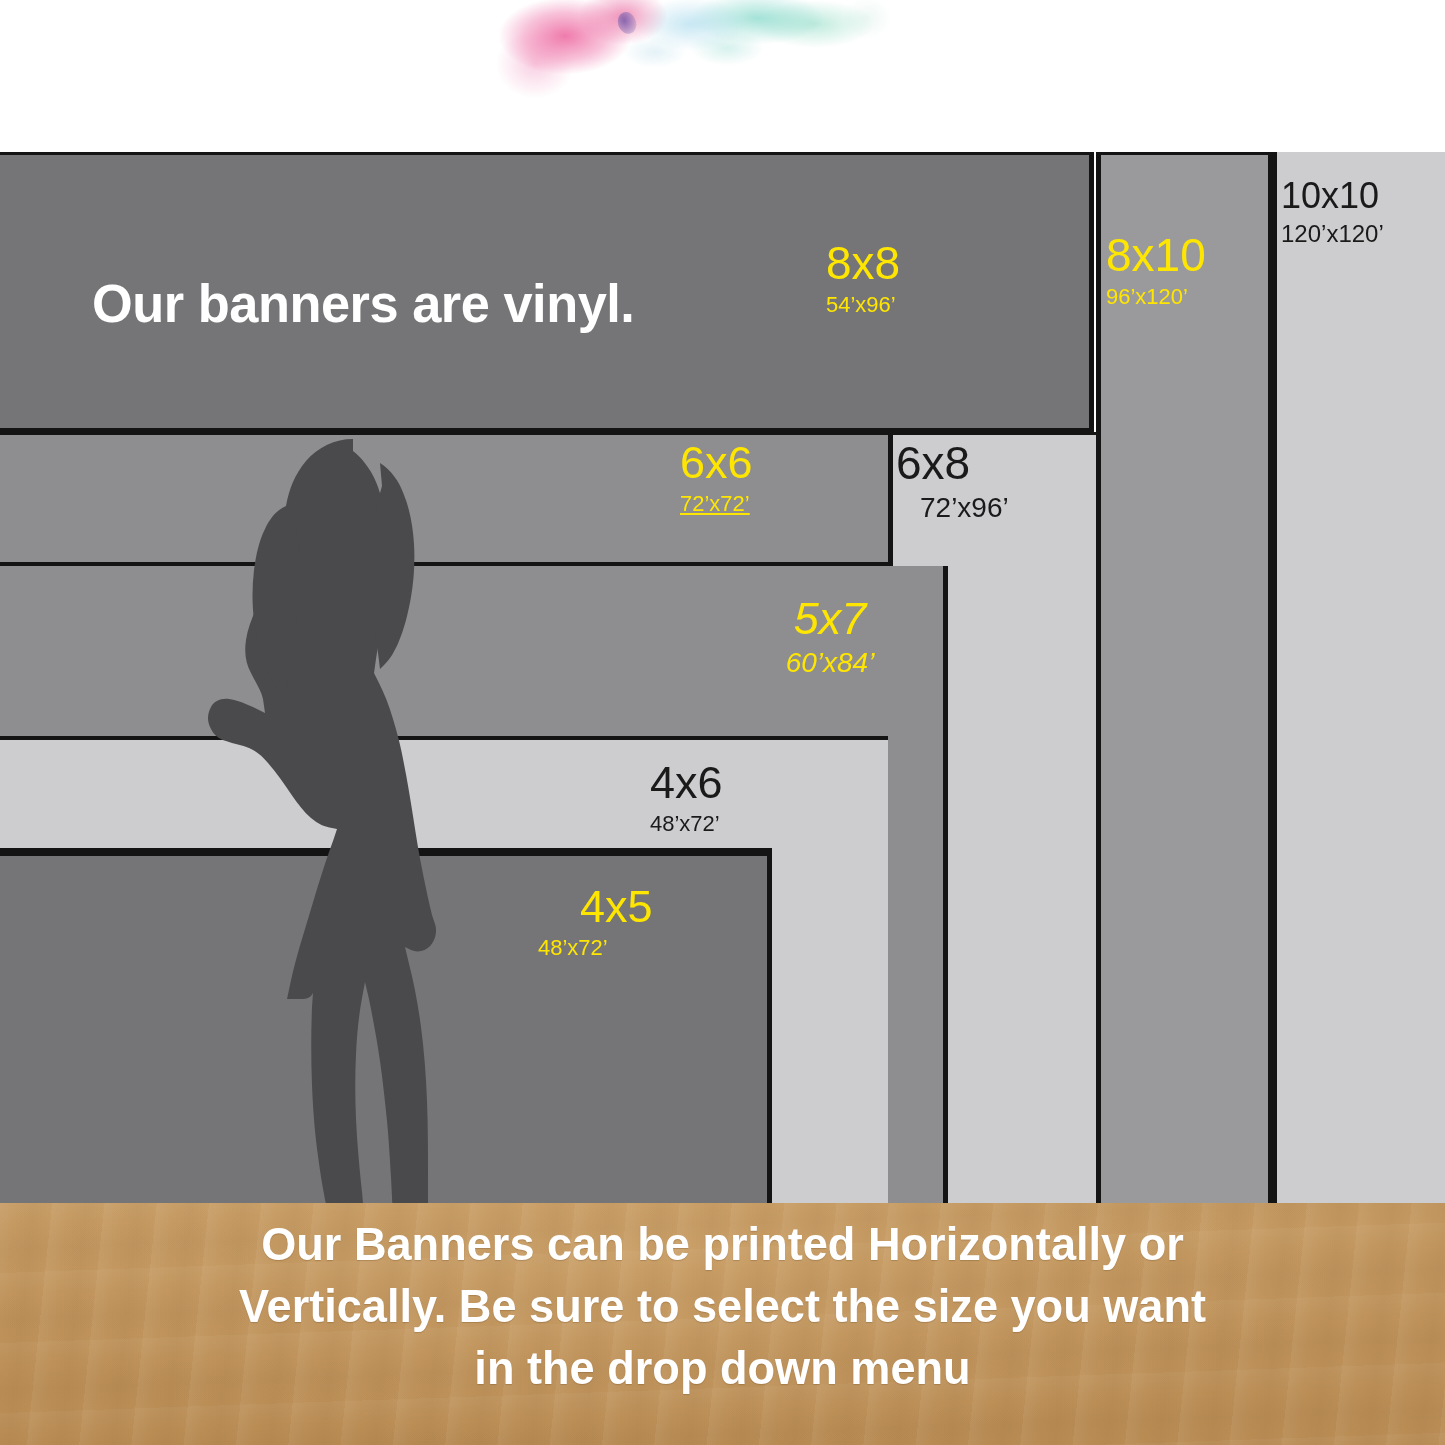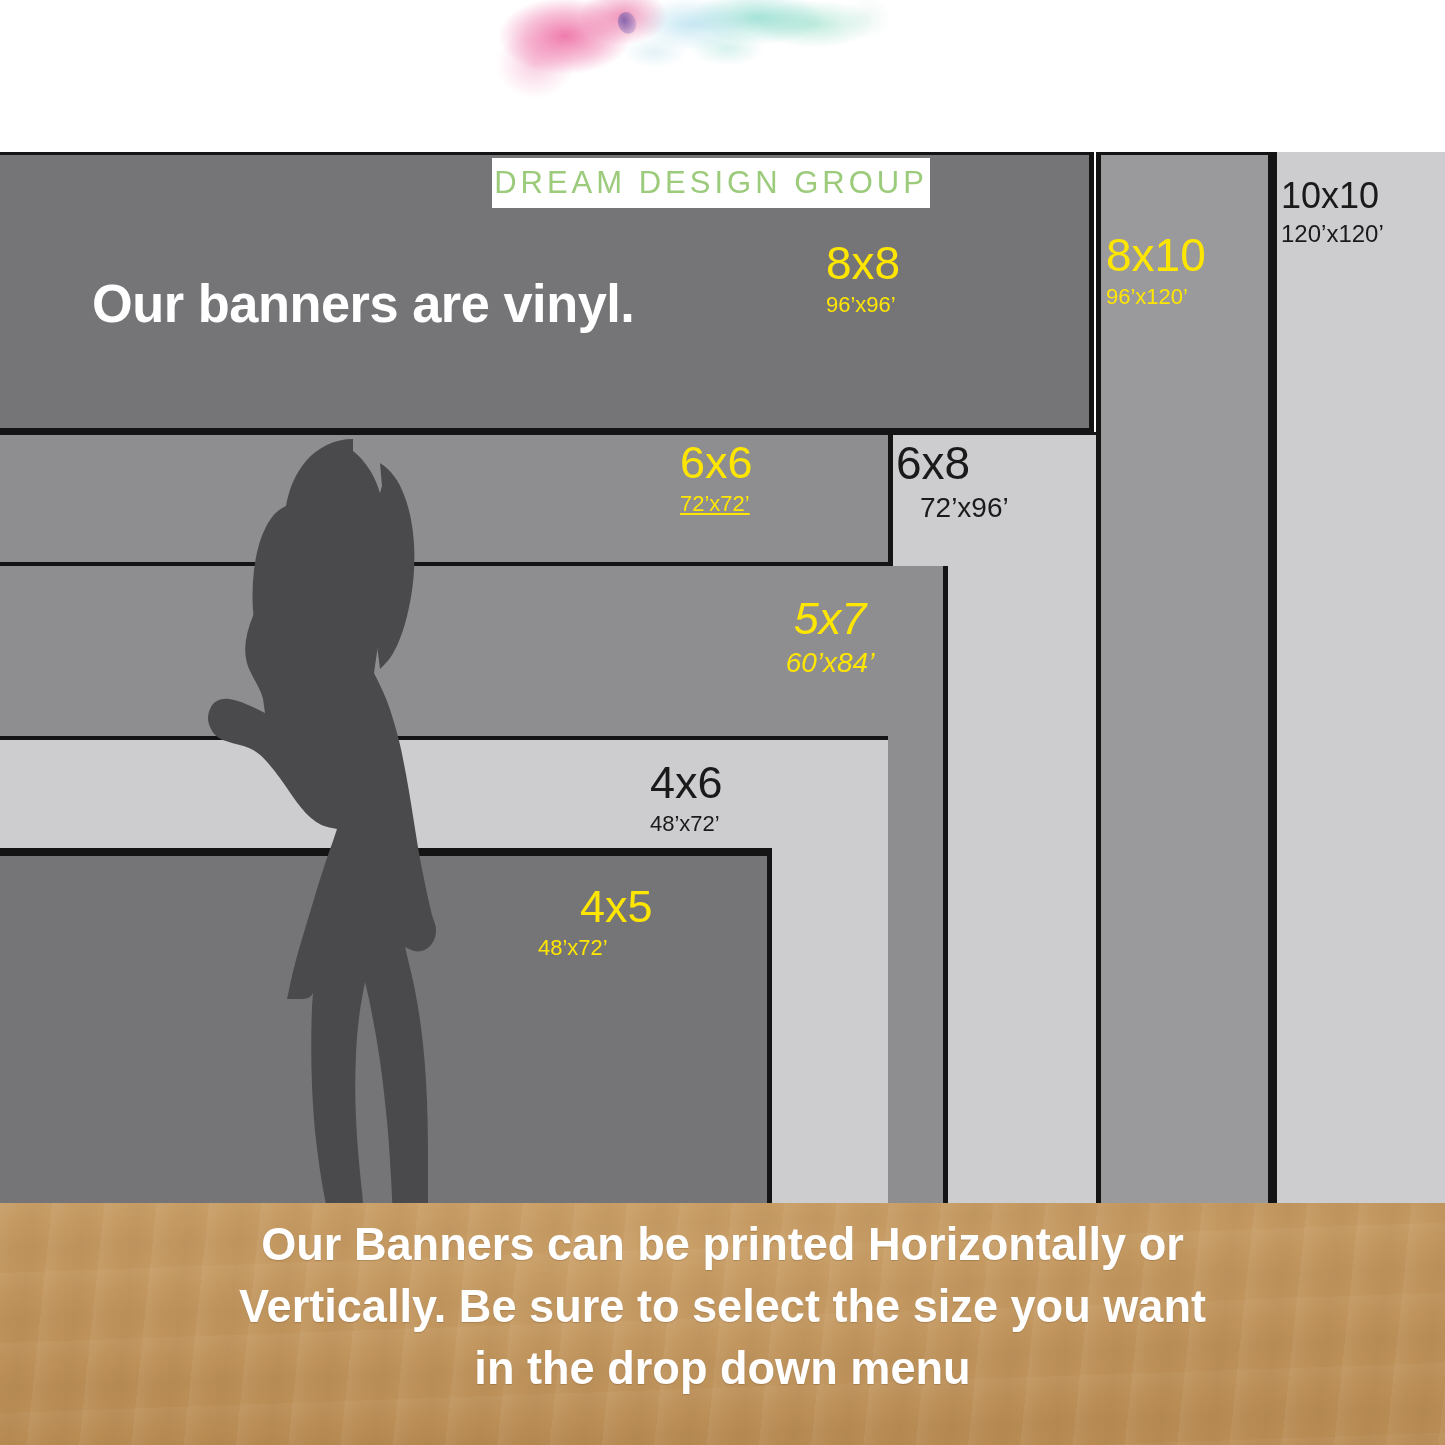--- a/index.html
+++ b/index.html
@@ -115,21 +115,21 @@
 
   <div class="panel" style="left:1096px;top:152px;width:177px;height:1053px;background:#9a9a9d;border-left:5px solid #141414;border-right:5px solid #141414;border-top:3px solid #141414;"></div>
   <div class="lbl y" style="left:1106px;top:232px;width:170px;text-align:left;">
     <span class="big" style="font-size:46px;">8x10</span>
     <span class="small" style="font-size:22px;margin-top:8px;">96’x120’</span>
   </div>
 
   <div class="panel" style="left:-4px;top:152px;width:1098px;height:280px;background:#757578;border-top:3px solid #141414;border-right:5px solid #141414;border-bottom:4px solid #141414;"></div>
   <div class="lbl y" style="left:826px;top:240px;width:190px;text-align:left;">
     <span class="big" style="font-size:46px;">8x8</span>
-    <span class="small" style="font-size:22px;margin-top:8px;">96’x96’</span>
+    <span class="small" style="font-size:22px;margin-top:8px;">54’x96’</span>
   </div>
 
   <div class="headline">Our banners are vinyl.</div>
 
   <div class="panel" style="left:888px;top:432px;width:208px;height:773px;background:#cdcdd0;border-left:5px solid #141414;border-top:3px solid #141414;"></div>
   <div class="lbl k" style="left:896px;top:440px;width:200px;text-align:left;">
     <span class="big" style="font-size:46px;">6x8</span>
     <span class="small" style="font-size:28px;margin-top:8px;margin-left:24px;">72’x96’</span>
   </div>
 
@@ -275,23 +275,20 @@
       L241 789
       C245 789 247 786 246 782
       L243 770
       Z"></path>
   </svg>
 
   <div class="logo-band">
     <div class="watercolor"></div>
     <div class="ink-dot"></div>
   </div>
-  <div class="logo-plate">
-    <span class="logo-text">DREAM DESIGN GROUP</span>
-  </div>
 
   <div class="floor">
     <div class="floor-text">
       <span>Our Banners can be printed Horizontally or</span>
       <span>Vertically. Be sure to select the size you want</span>
       <span>in the drop down menu</span>
     </div>
   </div>
 
 </div>

